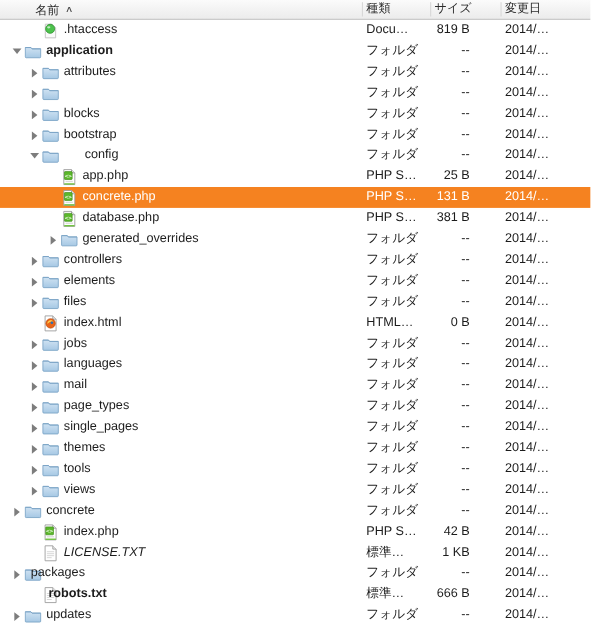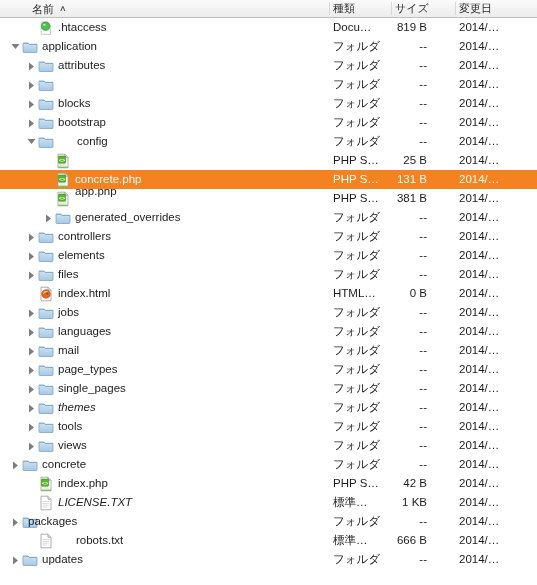--- a/index.html
+++ b/index.html
@@ -162,21 +162,21 @@
             <defs>
               <linearGradient id="fg" x1="0" y1="0" x2="0" y2="1">
                 <stop offset="0" stop-color="#cfe2f2"></stop>
                 <stop offset="1" stop-color="#a6c8e4"></stop>
               </linearGradient>
             </defs>
             <path d="M1 4.2h5.1l1.1 1.2H15v7.3a.8.8 0 0 1-.8.8H1.8a.8.8 0 0 1-.8-.8z" fill="url(#fg)" stroke="#7ba4c6" stroke-width="0.8"></path>
             <path d="M1 4.2h5.1l1.1 1.2H15" fill="none" stroke="#7ba4c6" stroke-width="0.8"></path>
           </svg>
         </span>
-        <span class="name-label" style="left: 42px;">application</span>
+        <span class="name-label" style="left: 42px; font-weight: bold;">application</span>
         <span class="cell kind">フォルダ</span>
         <span class="cell size">--</span>
         <span class="cell date">2014/…</span>
       </div>
       <div class="row">
         <span class="twisty" style="left: 26px;">
           <svg width="7" height="9" viewBox="0 0 7 9">
             <path d="M1 0.5v8l5-4z" fill="#7d7d7d"></path>
           </svg>
         </span>
@@ -292,21 +292,21 @@
         <span class="icon" style="left: 55px;">
           <svg width="16" height="16" viewBox="0 0 16 16">
             <path d="M3 1.2h7l3 3v10.6H3z" fill="#ffffff" stroke="#9b9b9b" stroke-width="0.8"></path>
             <path d="M10 1.2v3h3" fill="#e8e8e8" stroke="#9b9b9b" stroke-width="0.8"></path>
             <rect x="3.6" y="3" width="7" height="7.2" rx="0.6" fill="#5bb82a" stroke="#3d8a18" stroke-width="0.6"></rect>
             <text x="7.1" y="8.6" font-size="5.4" font-family="monospace" fill="#ffffff" text-anchor="middle">&lt;&gt;</text>
             <rect x="4.6" y="11.4" width="6.6" height="1.2" fill="#dcdcdc"></rect>
             <rect x="3.4" y="13.6" width="9.4" height="1.2" fill="#6cc23a"></rect>
           </svg>
         </span>
-        <span class="name-label" style="left: 75px; margin-top: 31px;">app.php</span>
+        <span class="name-label" style="left: 75px;">app.php</span>
         <span class="cell kind">PHP S…</span>
         <span class="cell size">25 B</span>
         <span class="cell date">2014/…</span>
       </div>
       <div class="row selected">
         <span class="icon" style="left: 55px;">
           <svg width="16" height="16" viewBox="0 0 16 16">
             <path d="M3 1.2h7l3 3v10.6H3z" fill="#ffffff" stroke="#9b9b9b" stroke-width="0.8"></path>
             <path d="M10 1.2v3h3" fill="#e8e8e8" stroke="#9b9b9b" stroke-width="0.8"></path>
             <rect x="3.6" y="3" width="7" height="7.2" rx="0.6" fill="#5bb82a" stroke="#3d8a18" stroke-width="0.6"></rect>
@@ -324,20 +324,21 @@
         <span class="icon" style="left: 55px;">
           <svg width="16" height="16" viewBox="0 0 16 16">
             <path d="M3 1.2h7l3 3v10.6H3z" fill="#ffffff" stroke="#9b9b9b" stroke-width="0.8"></path>
             <path d="M10 1.2v3h3" fill="#e8e8e8" stroke="#9b9b9b" stroke-width="0.8"></path>
             <rect x="3.6" y="3" width="7" height="7.2" rx="0.6" fill="#5bb82a" stroke="#3d8a18" stroke-width="0.6"></rect>
             <text x="7.1" y="8.6" font-size="5.4" font-family="monospace" fill="#ffffff" text-anchor="middle">&lt;&gt;</text>
             <rect x="4.6" y="11.4" width="6.6" height="1.2" fill="#dcdcdc"></rect>
             <rect x="3.4" y="13.6" width="9.4" height="1.2" fill="#6cc23a"></rect>
           </svg>
         </span>
+        <span class="name-label" style="left: 75px;">database.php</span>
         <span class="cell kind">PHP S…</span>
         <span class="cell size">381 B</span>
         <span class="cell date">2014/…</span>
       </div>
       <div class="row">
         <span class="twisty" style="left: 43px;">
           <svg width="7" height="9" viewBox="0 0 7 9">
             <path d="M1 0.5v8l5-4z" fill="#7d7d7d"></path>
           </svg>
         </span>
@@ -568,21 +569,21 @@
             <defs>
               <linearGradient id="fg" x1="0" y1="0" x2="0" y2="1">
                 <stop offset="0" stop-color="#cfe2f2"></stop>
                 <stop offset="1" stop-color="#a6c8e4"></stop>
               </linearGradient>
             </defs>
             <path d="M1 4.2h5.1l1.1 1.2H15v7.3a.8.8 0 0 1-.8.8H1.8a.8.8 0 0 1-.8-.8z" fill="url(#fg)" stroke="#7ba4c6" stroke-width="0.8"></path>
             <path d="M1 4.2h5.1l1.1 1.2H15" fill="none" stroke="#7ba4c6" stroke-width="0.8"></path>
           </svg>
         </span>
-        <span class="name-label" style="left: 58px; font-style: italic;">themes</span>
+        <span class="name-label" style="left: 58px;">themes</span>
         <span class="cell kind">フォルダ</span>
         <span class="cell size">--</span>
         <span class="cell date">2014/…</span>
       </div>
       <div class="row">
         <span class="twisty" style="left: 26px;">
           <svg width="7" height="9" viewBox="0 0 7 9">
             <path d="M1 0.5v8l5-4z" fill="#7d7d7d"></path>
           </svg>
         </span>
@@ -708,21 +709,21 @@
         <span class="icon" style="left: 38px;">
           <svg width="16" height="16" viewBox="0 0 16 16">
             <path d="M3 1.2h7l3 3v10.6H3z" fill="#ffffff" stroke="#9b9b9b" stroke-width="0.8"></path>
             <path d="M10 1.2v3h3" fill="#e8e8e8" stroke="#9b9b9b" stroke-width="0.8"></path>
             <rect x="4.6" y="6.2" width="6.6" height="0.8" fill="#d2d2d2"></rect>
             <rect x="4.6" y="8.0" width="6.6" height="0.8" fill="#d2d2d2"></rect>
             <rect x="4.6" y="9.8" width="6.6" height="0.8" fill="#d2d2d2"></rect>
             <rect x="4.6" y="11.6" width="4.4" height="0.8" fill="#d2d2d2"></rect>
           </svg>
         </span>
-        <span class="name-label" style="left: 76px;">robots.txt</span>
+        <span class="name-label" style="left: 44px; font-weight: bold;">robots.txt</span>
         <span class="cell kind">標準…</span>
         <span class="cell size">666 B</span>
         <span class="cell date">2014/…</span>
       </div>
       <div class="row">
         <span class="twisty" style="left: 10px;">
           <svg width="7" height="9" viewBox="0 0 7 9">
             <path d="M1 0.5v8l5-4z" fill="#7d7d7d"></path>
           </svg>
         </span>

